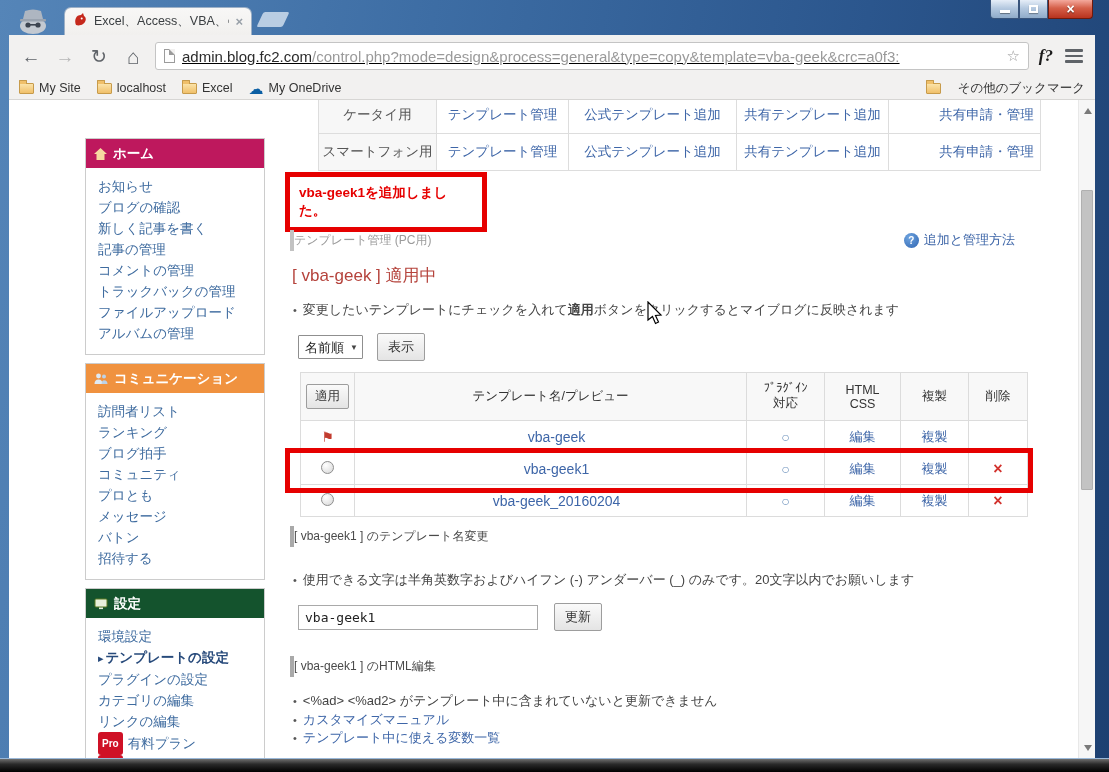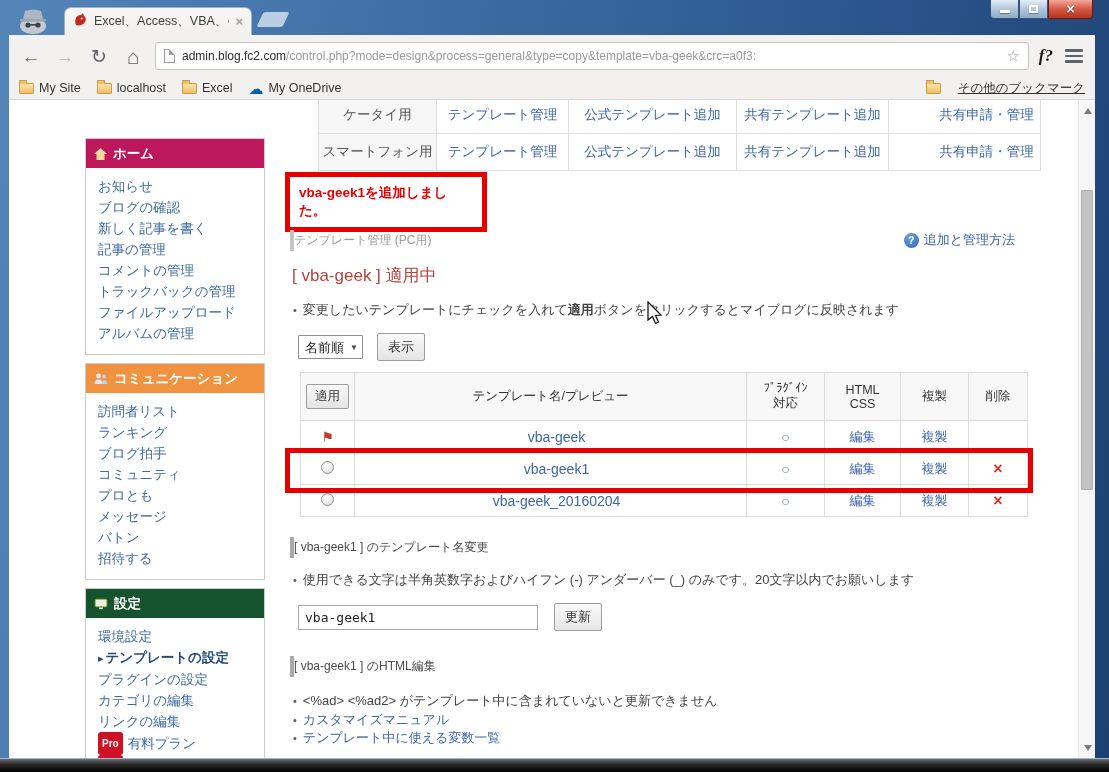--- a/index.html
+++ b/index.html
@@ -31,38 +31,38 @@
   
   .toolbar { position:absolute; top:35px; left:9px; right:14px; height:42px; background:#f2f1f0;
     display:flex; align-items:center; padding:0 10px; gap:10px; }
   .nav-ic { font-size:19px; color:#5f6368; width:24px; text-align:center; line-height:1; cursor:default; }
   .nav-ic.disabled { color:#b6b6b6; }
   .omnibox { flex:1; height:28px; background:#fff; border:1px solid #c4c4c4; border-radius:3px;
     display:flex; align-items:center; padding:0 8px; gap:7px; min-width:0; }
   .doc-icon { width:11px; height:14px; border:1px solid #9b9b9b; background:#fdfdfd; position:relative; flex:none; }
   .doc-icon::after { content:""; position:absolute; right:-1px; top:-1px; border:3px solid #f2f1f0;
     border-left-color:#9b9b9b; border-bottom-color:#9b9b9b; }
-  .url { font-size:12px; white-space:nowrap; overflow:hidden; flex:1; }
+  .url { font-size:15px; white-space:nowrap; overflow:hidden; flex:1;text-decoration:underline; }
   .url .domain { color:#2b2b2b; }
   .url .path { color:#9a9a9a; }
   .star-ic { color:#9a9a9a; font-size:15px; flex:none; }
   .ext-ic { font-family:"Liberation Serif",serif; font-style:italic; font-weight:bold; font-size:17px; color:#1b1b1b; }
   .menu-ic { display:flex; flex-direction:column; gap:3px; padding:4px 2px; }
   .menu-ic span { width:18px; height:2.5px; background:#5f6368; border-radius:1px; }
 
   
   .bookmarksbar { position:absolute; top:77px; left:9px; right:14px; height:23px; background:#f2f1f0;
     border-bottom:1px solid #d7d6d4; display:flex; align-items:center; padding:0 10px; gap:16px; font-size:12.5px; color:#333; }
   .bm { display:flex; align-items:center; gap:5px; cursor:default; }
   .folder-ic { width:15px; height:11px; background:linear-gradient(#fbe3a9,#f0c06a); border:1px solid #c79b4b;
     border-radius:1px; position:relative; flex:none; }
   .folder-ic::before { content:""; position:absolute; left:-1px; top:-4px; width:6px; height:3px;
     background:#f0c06a; border:1px solid #c79b4b; border-bottom:none; border-radius:1px 1px 0 0; }
   .cloud-ic { color:#0b5fa4; font-size:15px; line-height:1; }
-  .bm-right { margin-left:auto; display:flex; align-items:center; gap:17px;text-decoration:underline; }
+  .bm-right { margin-left:auto; display:flex; align-items:center; gap:17px; }
 
   
   .viewport { position:absolute; top:100px; left:9px; right:14px; bottom:14px; background:#fff; overflow:hidden; }
 
   
   .scrollbar { position:absolute; top:0; right:0; width:17px; height:100%; background:#f6f6f6; border-left:1px solid #e8e8e8; }
   .sb-arrow { position:absolute; left:0; width:17px; height:16px; display:flex; align-items:center; justify-content:center; }
   .sb-up { top:2px; } .sb-down { bottom:2px; }
   .tri-up { width:0; height:0; border:4px solid transparent; border-bottom:6px solid #7a7a7a; margin-bottom:3px;}
   .tri-down { width:0; height:0; border:4px solid transparent; border-top:6px solid #7a7a7a; margin-top:3px;}
@@ -130,21 +130,21 @@
   .maru { color:#6f93bd; font-size:14px; }
   .lnk { color:#3e66a8; text-decoration:none; cursor:pointer; }
   .del-x { color:#d2322d; font-weight:bold; font-size:16px; cursor:pointer; }
   .flag-ic { color:#c23b2e; font-size:14px; }
   .radio { display:inline-block; width:13px; height:13px; border-radius:50%; border:1px solid #8e8e8e;
     background:radial-gradient(circle at 35% 30%,#fff,#d6d6d6); cursor:pointer; }
   .apply-btn { padding:3px 8px; font-size:12.5px; }
 
   .redbox-row { position:absolute; top:348px; left:0; width:748px; height:45px; border:5px solid #e60000; pointer-events:none; }
 
-  .rename-title { top:437px; }
+  .rename-title { top:426px; }
   .hint2 { top:471px; }
   .rename-controls { position:absolute; top:503px; left:13px; display:flex; gap:16px; align-items:center; }
   .txt-input { width:240px; height:25px; border:1px solid #a9a9a9; font-size:13px; padding:2px 6px;
     font-family:"DejaVu Sans Mono","Liberation Mono",monospace; color:#222; }
 
   .html-title { top:556px; }
   .html-list { position:absolute; top:592px; left:8px; font-size:13px; line-height:17.5px; list-style:none; white-space:nowrap; }
   .html-list .dot { color:#555; margin-right:6px; font-size:11px; }
   .html-list .note { color:#444; }
   .html-list a { color:#3e66a8; text-decoration:none; cursor:pointer; }

